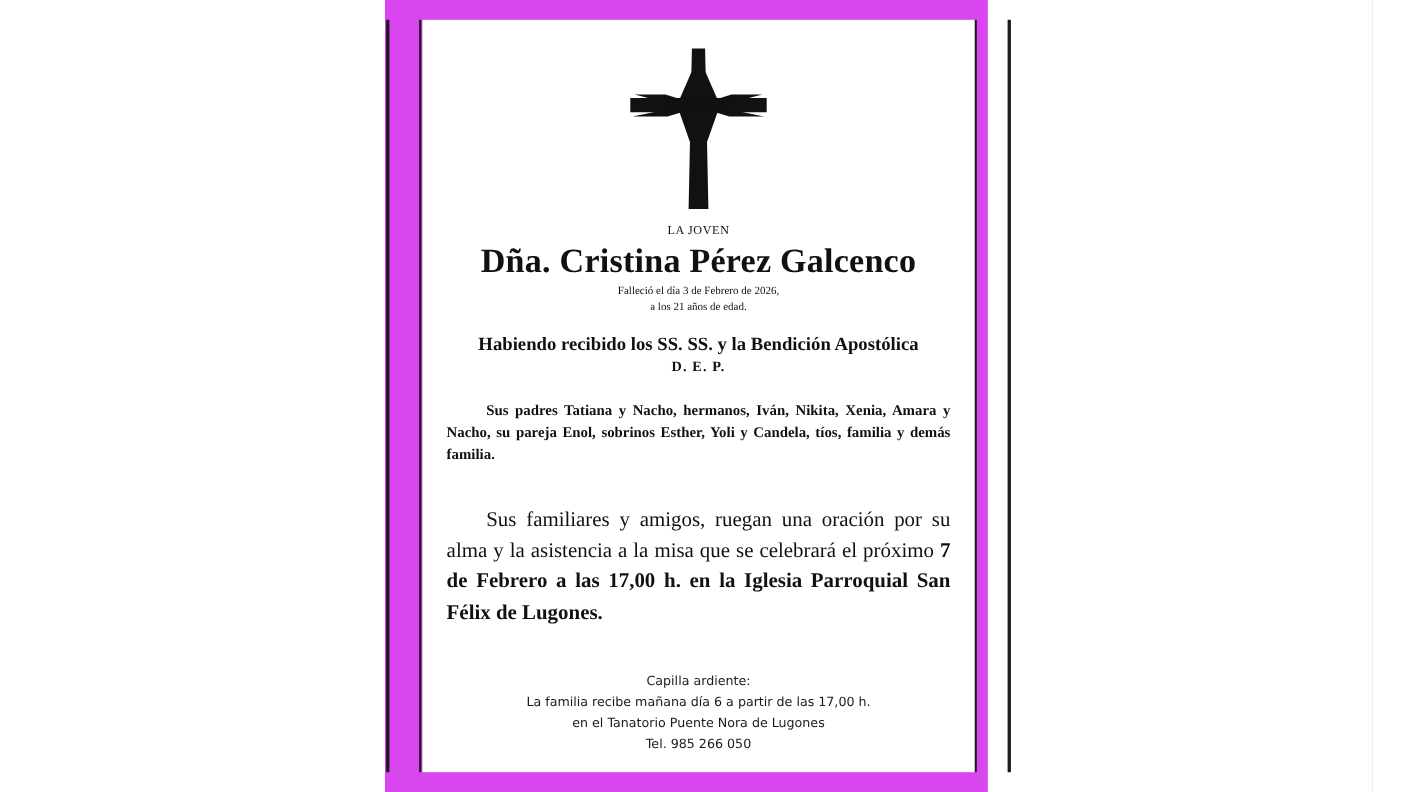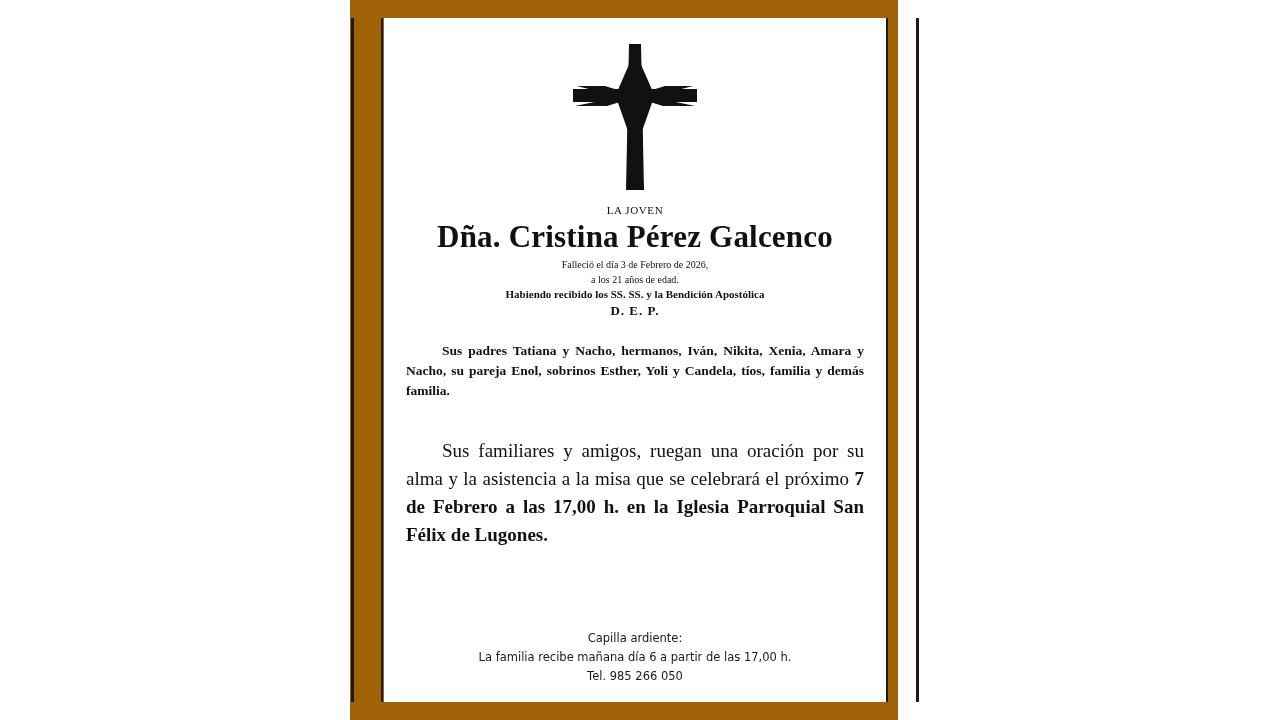--- a/index.html
+++ b/index.html
@@ -12,21 +12,21 @@
   }
   body {
     font-family: "Liberation Serif", serif;
     color: #111111;
   }
 
   .page {
     position: relative;
     width: 1248px;
     height: 720px;
-    background: #a16207;
+    background: #d946ef;
   }
 
   
   .side-pad-left, .side-pad-right {
     position: absolute;
     top: 0;
     height: 720px;
     width: 350px;
     background: #ffffff;
   }
@@ -86,21 +86,22 @@
     letter-spacing: 0.3px;
   }
 
   .death-line {
     margin-top: 2px;
     font-size: 10px;
     line-height: 1.5;
   }
 
   .sacraments {
-    font-size: 11px;
+    margin-top: 14px;
+    font-size: 17px;
     font-weight: 700;
     line-height: 1.45;
   }
   .dep {
     font-size: 13px;
     font-weight: 700;
     letter-spacing: 1px;
   }
 
   .family {
@@ -182,17 +183,18 @@
 
     <div class="family">Sus padres Tatiana y Nacho, hermanos, Iván, Nikita, Xenia, Amara y Nacho, su pareja Enol, sobrinos Esther, Yoli y Candela, tíos, familia y demás familia.</div>
 
     <div class="invitation">
       <span>Sus familiares y amigos, ruegan una oración por su alma y la asistencia a la misa que se celebrará el próximo </span><b>7 de Febrero a las 17,00 h. en la Iglesia Parroquial San Félix de Lugones.</b>
     </div>
 
     <div class="footer">
       <div>Capilla ardiente:</div>
       <div>La familia recibe mañana día 6 a partir de las 17,00 h.</div>
+      <div>en el Tanatorio Puente Nora de Lugones</div>
       <div>Tel. 985 266 050</div>
     </div>
 
   </div>
 </div>
 
 </body></html>

